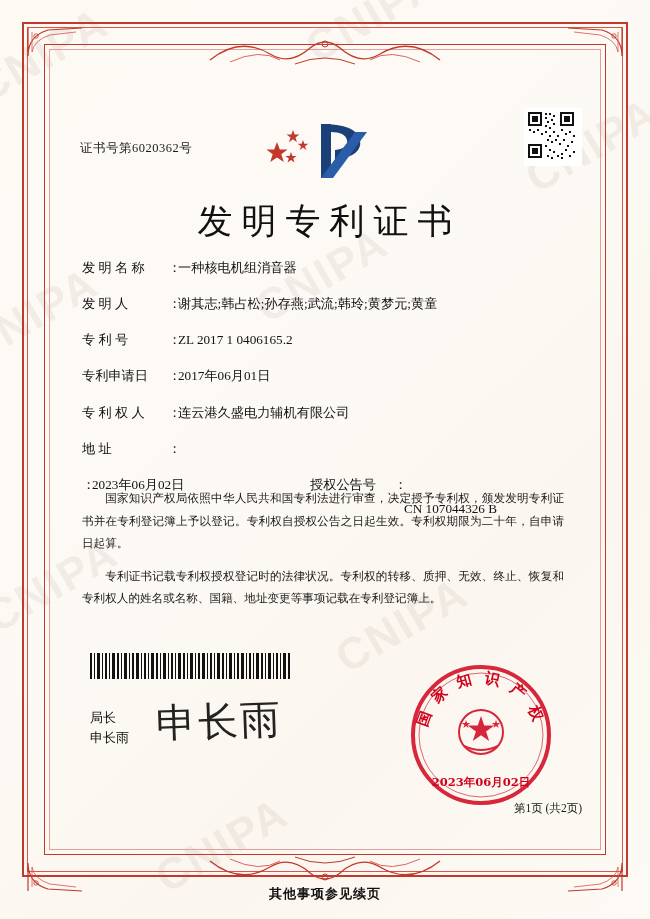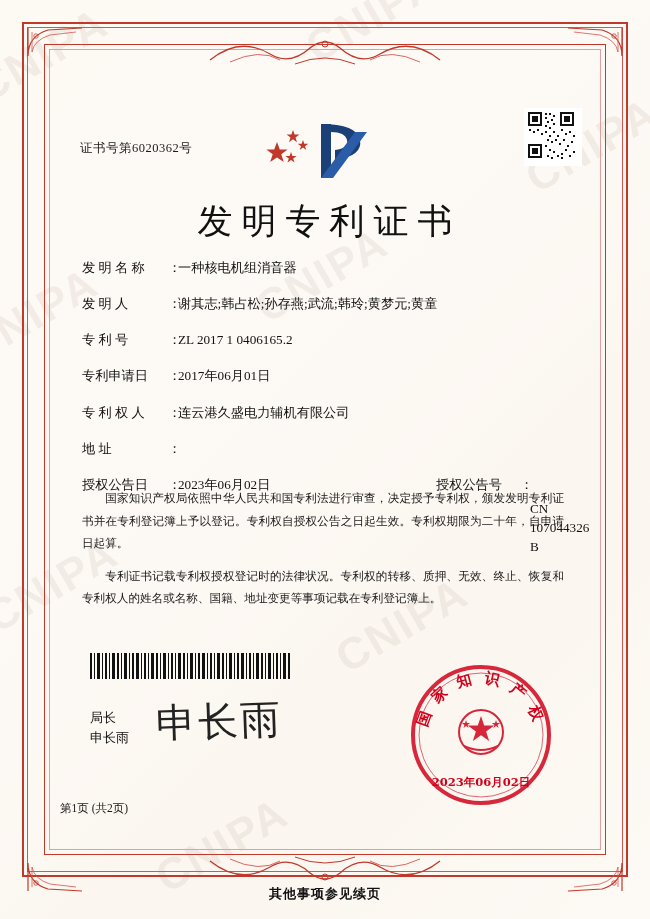--- a/index.html
+++ b/index.html
@@ -158,21 +158,20 @@
     flex: 0 0 10px;
     width: 10px;
   }
   .field-value {
     flex: 1;
   }
   .field-row.two-col .field-value { flex: 0 0 218px; }
   .sub-label {
     flex: 0 0 84px;
     white-space: nowrap;
-    margin-left: 40px;
   }
   .sub-value { flex: 1; margin-top: 24px; }
 
   .paras {
     position: absolute;
     left: 22px;
     top: 430px;
     width: 486px;
     font-size: 11.6px;
     line-height: 1.95;
@@ -214,21 +213,21 @@
     right: 34px;
     top: 602px;
     width: 150px;
     height: 150px;
   }
 
   .page-num {
     position: absolute;
     left: 0; right: 8px;
     bottom: 32px;
-    text-align: left;
+    text-align: right;
     font-size: 11.5px;
     color: #1a1a1a;
   }
 
   .footer-note {
     position: absolute;
     left: 0; right: 0;
     bottom: 16px;
     text-align: center;
     font-size: 13px;
@@ -407,21 +406,20 @@
         <div class="field-colon">：</div>
         <div class="field-value">连云港久盛电力辅机有限公司</div>
       </div>
 
       <div class="field-row">
         <div class="field-label">地 址</div>
         <div class="field-colon">：</div>
       </div>
 
       <div class="field-row two-col">
-        <div class="field-label">授权公告日</div>
         <div class="field-colon">：</div>
         <div class="field-value">2023年06月02日</div>
         <div class="sub-label">授权公告号</div>
         <div class="field-colon">：</div>
         <div class="sub-value">CN 107044326 B</div>
       </div>
 
     </div>
 
     <div class="paras">

